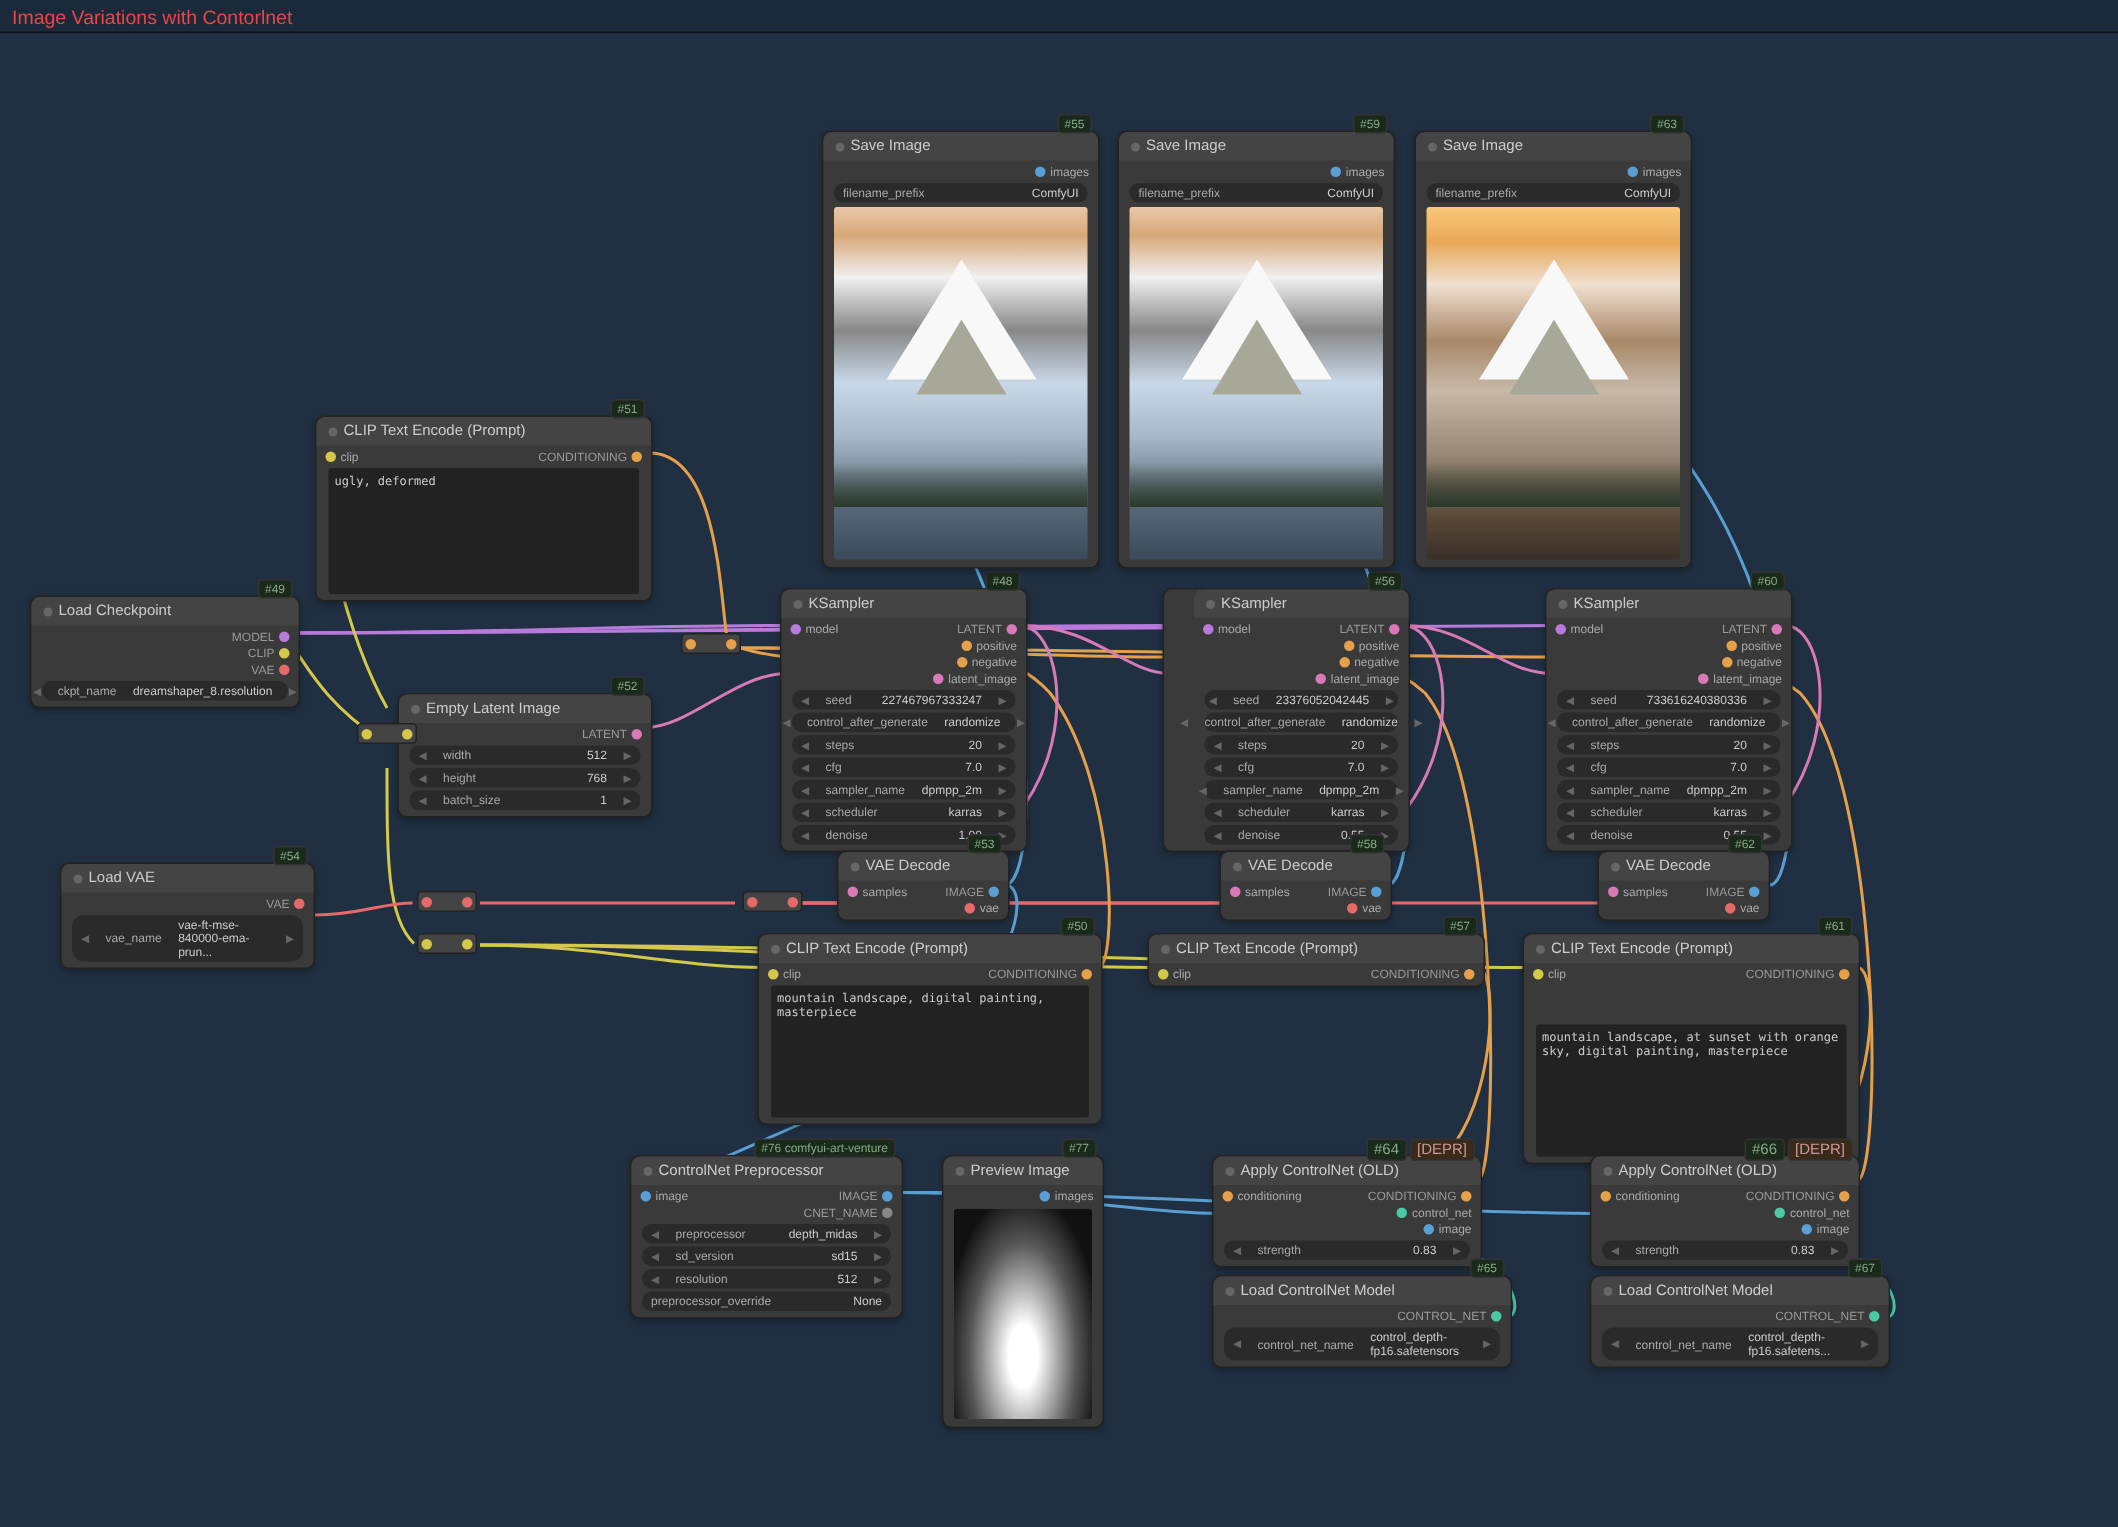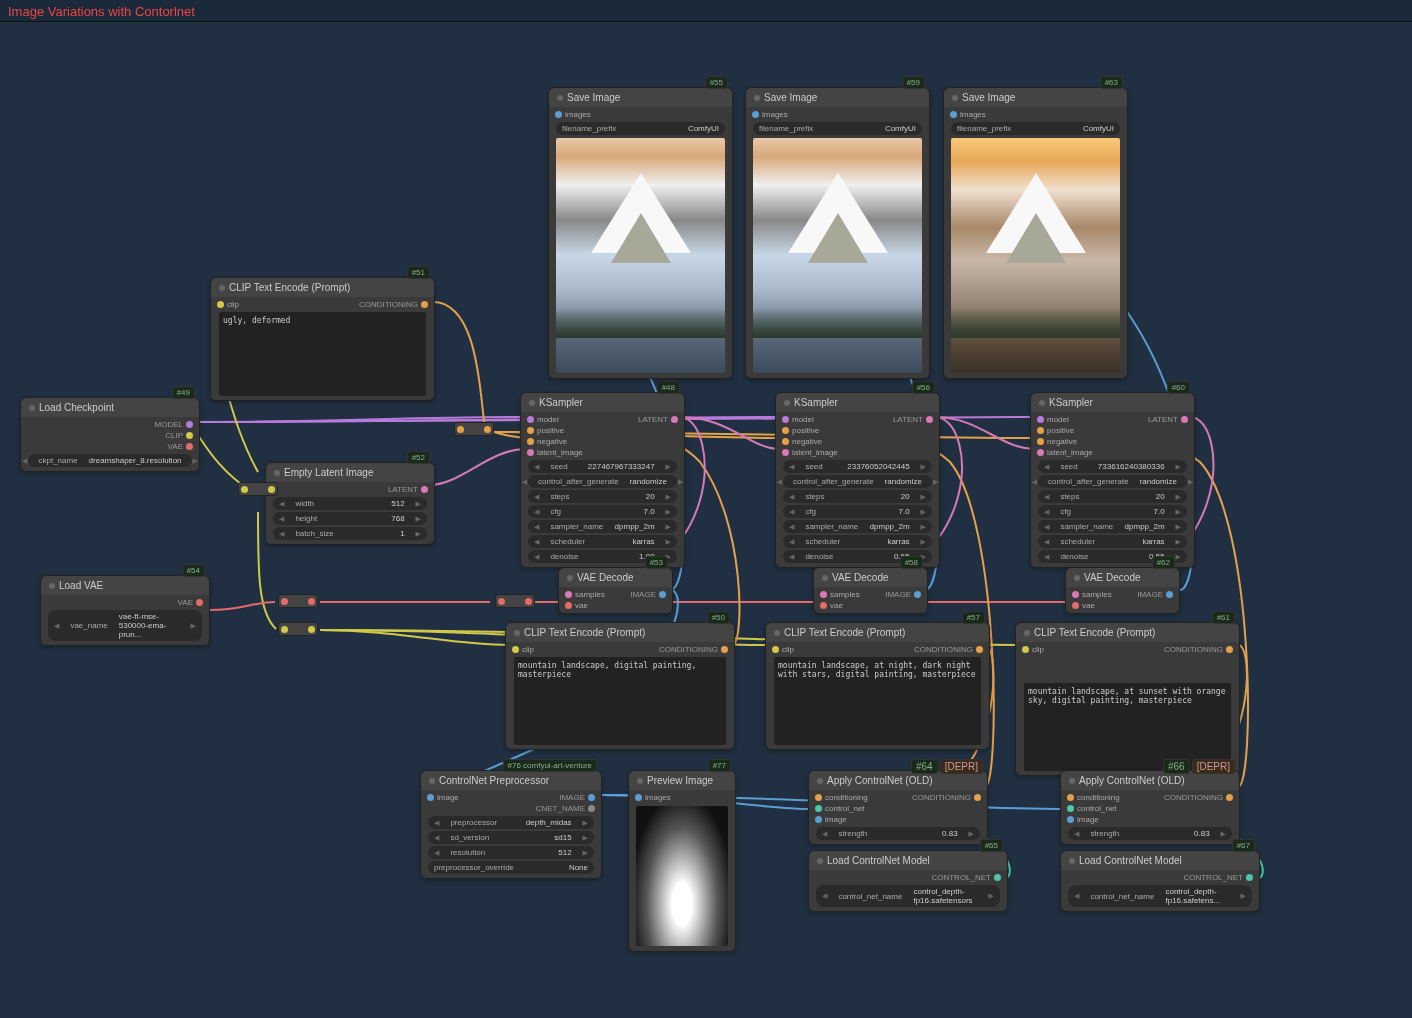--- a/index.html
+++ b/index.html
@@ -66,21 +66,21 @@
   font-size: 10px;
   color: #ccc;
   display: flex;
   align-items: center;
   gap: 4px;
 }
 .title-dot { width: 6px; height: 6px; border-radius: 50%; background: #666; }
 .node-body { padding: 2px 4px; }
 .port-row {
   display: flex;
-  justify-content: flex-start;
+  justify-content: flex-end;
   align-items: center;
   padding: 1px 2px;
   font-size: 8px;
 }
 .port-in, .port-out { display: flex; align-items: center; gap: 3px; }
 .port-out { margin-left: auto; }
 .port-dot { width: 7px; height: 7px; border-radius: 50%; background: #888; flex-shrink: 0; }
 .dot-clip { background: #d4c84a; }
 .dot-model { background: #b87adb; }
 .dot-vae { background: #e56a6a; }
@@ -335,21 +335,21 @@
   <div class="node-body">
     <div class="port-row">
           <span class="port-out">
             <span class="out-label">VAE</span>
             <span class="port-dot dot-vae"></span>
           </span>
         </div>
     <div class="widget">
           <span class="arrow">◀</span>
           <span class="wl">vae_name</span>
-          <span class="wv">vae-ft-mse-530000-ema-prun...</span>
+          <span class="wv">vae-ft-mse-840000-ema-prun...</span>
           <span class="arrow">▶</span>
         </div>
   </div>
 </div>
 
 <div class="reroute" style="left:238px; top:460px;">
       <div class="reroute-dot dot-clip" style="left:2px;"></div>
       <div class="reroute-dot dot-clip" style="right:2px;"></div>
     </div>
 <div class="reroute" style="left:278px; top:572px;">
@@ -442,21 +442,21 @@
         </div>
     <div class="widget">
           <span class="arrow">◀</span>
           <span class="wl">denoise</span>
           <span class="wv">1.00</span>
           <span class="arrow">▶</span>
         </div>
   </div>
 </div>
 
-<div class="node" style="left:775px; top:370px; width:165px;">
+<div class="node" style="left:775px; top:370px; width:165px;padding-left:20px;">
   <div class="node-badge">#56</div>
   <div class="node-title">
         <span class="title-dot"></span>
         <span>KSampler</span>
       </div>
   <div class="node-body">
     <div class="port-row">
           <span class="port-in">
             <span class="port-dot dot-model"></span>
             <span>model</span>
@@ -790,21 +790,20 @@
     <div class="port-row">
           <span class="port-in">
             <span class="port-dot dot-clip"></span>
             <span>clip</span>
           </span>
           <span class="port-out">
             <span class="out-label">CONDITIONING</span>
             <span class="port-dot dot-cond"></span>
           </span>
         </div>
-    <div class="textarea" style="height:88px;">mountain landscape, at night, dark night with stars, digital painting, masterpiece</div>
   </div>
 </div>
 
 <div class="node" style="left:1015px; top:600px; width:225px;">
   <div class="node-badge">#61</div>
   <div class="node-title">
         <span class="title-dot"></span>
         <span>CLIP Text Encode (Prompt)</span>
       </div>
   <div class="node-body">

